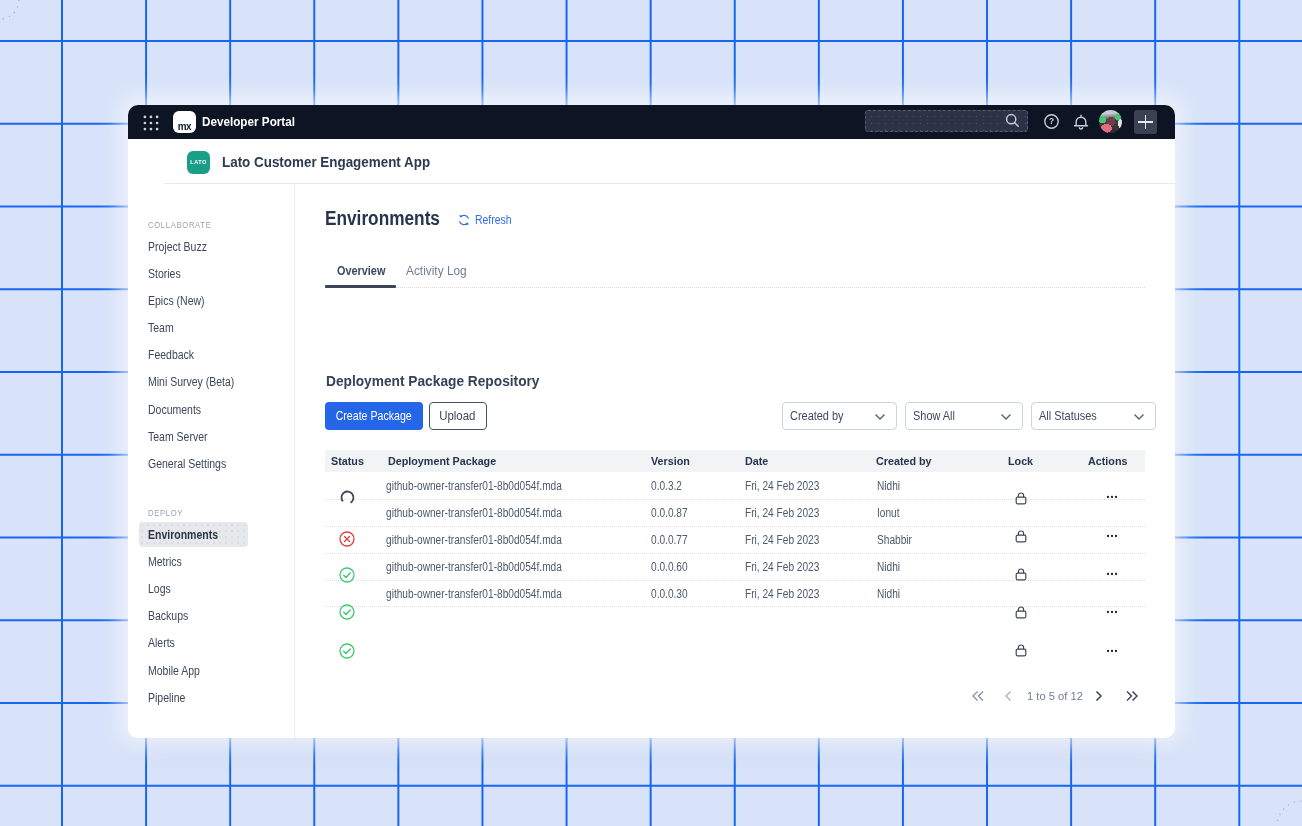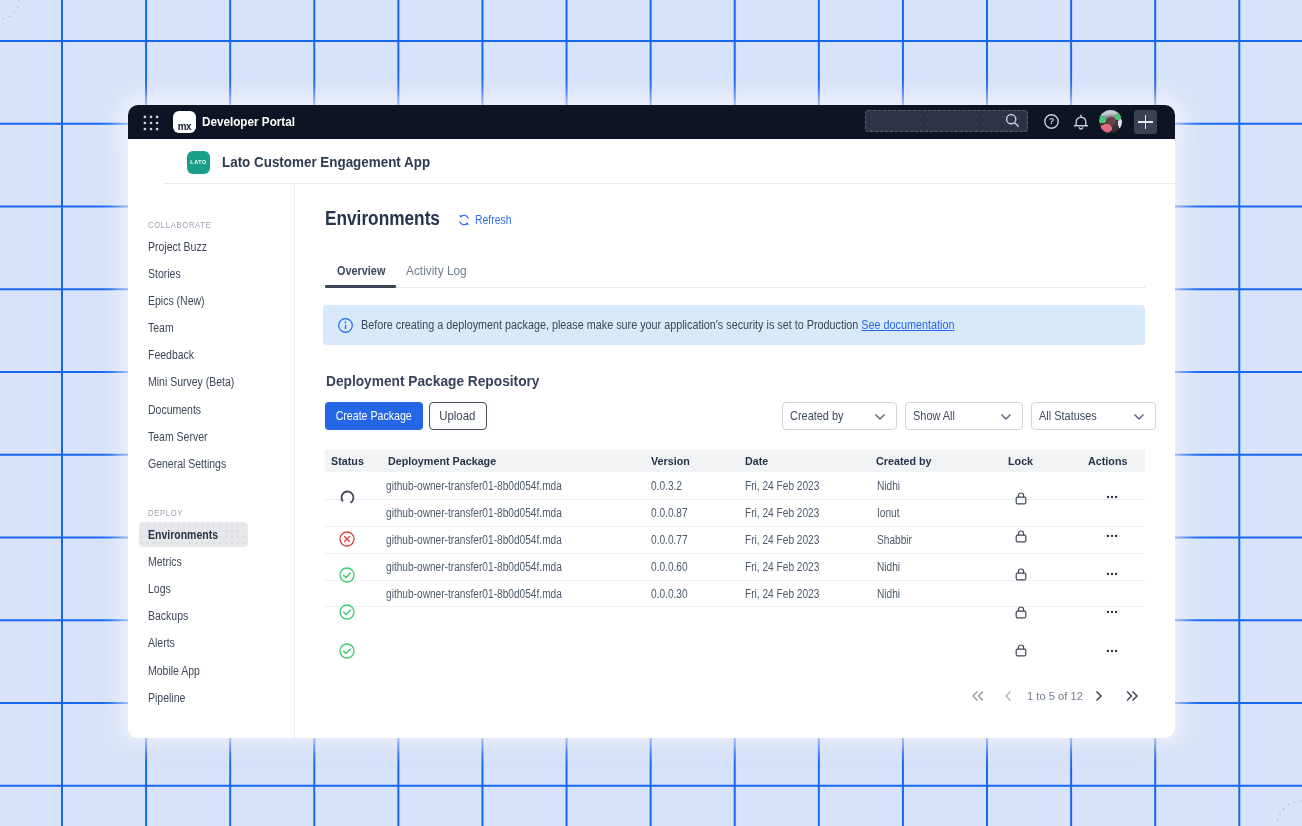--- a/index.html
+++ b/index.html
@@ -147,28 +147,20 @@
   <svg class="abs refreshicon" style="left:330.5px;top:109px" width="12" height="12" viewBox="0 0 12 12">
     <path d="M10.6 4.6 A5 5 0 0 0 2.2 2.9 M1.4 7.4 A5 5 0 0 0 9.8 9.1" fill="none" stroke="#2f6fed" stroke-width="1.25"></path>
     <path d="M1.2 0.8 L2.3 3.4 L4.8 2.6 Z" fill="#2f6fed"></path>
     <path d="M10.8 11.2 L9.7 8.6 L7.2 9.4 Z" fill="#2f6fed"></path>
   </svg>
   <div class="refresh" style="left:347px">Refresh</div>
   <div class="tab1">Overview</div>
   <div class="tab2">Activity Log</div>
   <div class="tabline"></div>
   <div class="tabsel"></div>
-  <div class="banner">
-    <svg class="abs" style="left:15px;top:13px" width="15" height="15" viewBox="0 0 15 15">
-      <circle cx="7.5" cy="7.5" r="6.8" fill="none" stroke="#2668e8" stroke-width="1.2"></circle>
-      <circle cx="7.5" cy="4.4" r="0.9" fill="#2668e8"></circle>
-      <line x1="7.5" y1="6.8" x2="7.5" y2="11" stroke="#2668e8" stroke-width="1.3"></line>
-    </svg>
-    <div class="txt">Before creating a deployment package, please make sure your application's security is set to Production <a href="#">See documentation</a></div>
-  </div>
   <div class="sect">Deployment Package Repository</div>
   <div class="btnblue"><span>Create Package</span></div>
   <div class="btnwhite"><span>Upload</span></div>
   <div class="dd" style="left:654.3px;width:115.1px"><span class="ddt">Created by</span>
     <svg width="12" height="8" viewBox="0 0 12 8">
         <polyline points="1.5,1.5 6,6 10.5,1.5" fill="none" stroke="#55617a" stroke-width="1.4"></polyline>
       </svg>
   </div>
   <div class="dd" style="left:777.5px;width:117.6px"><span class="ddt">Show All</span>
     <svg width="12" height="8" viewBox="0 0 12 8">

